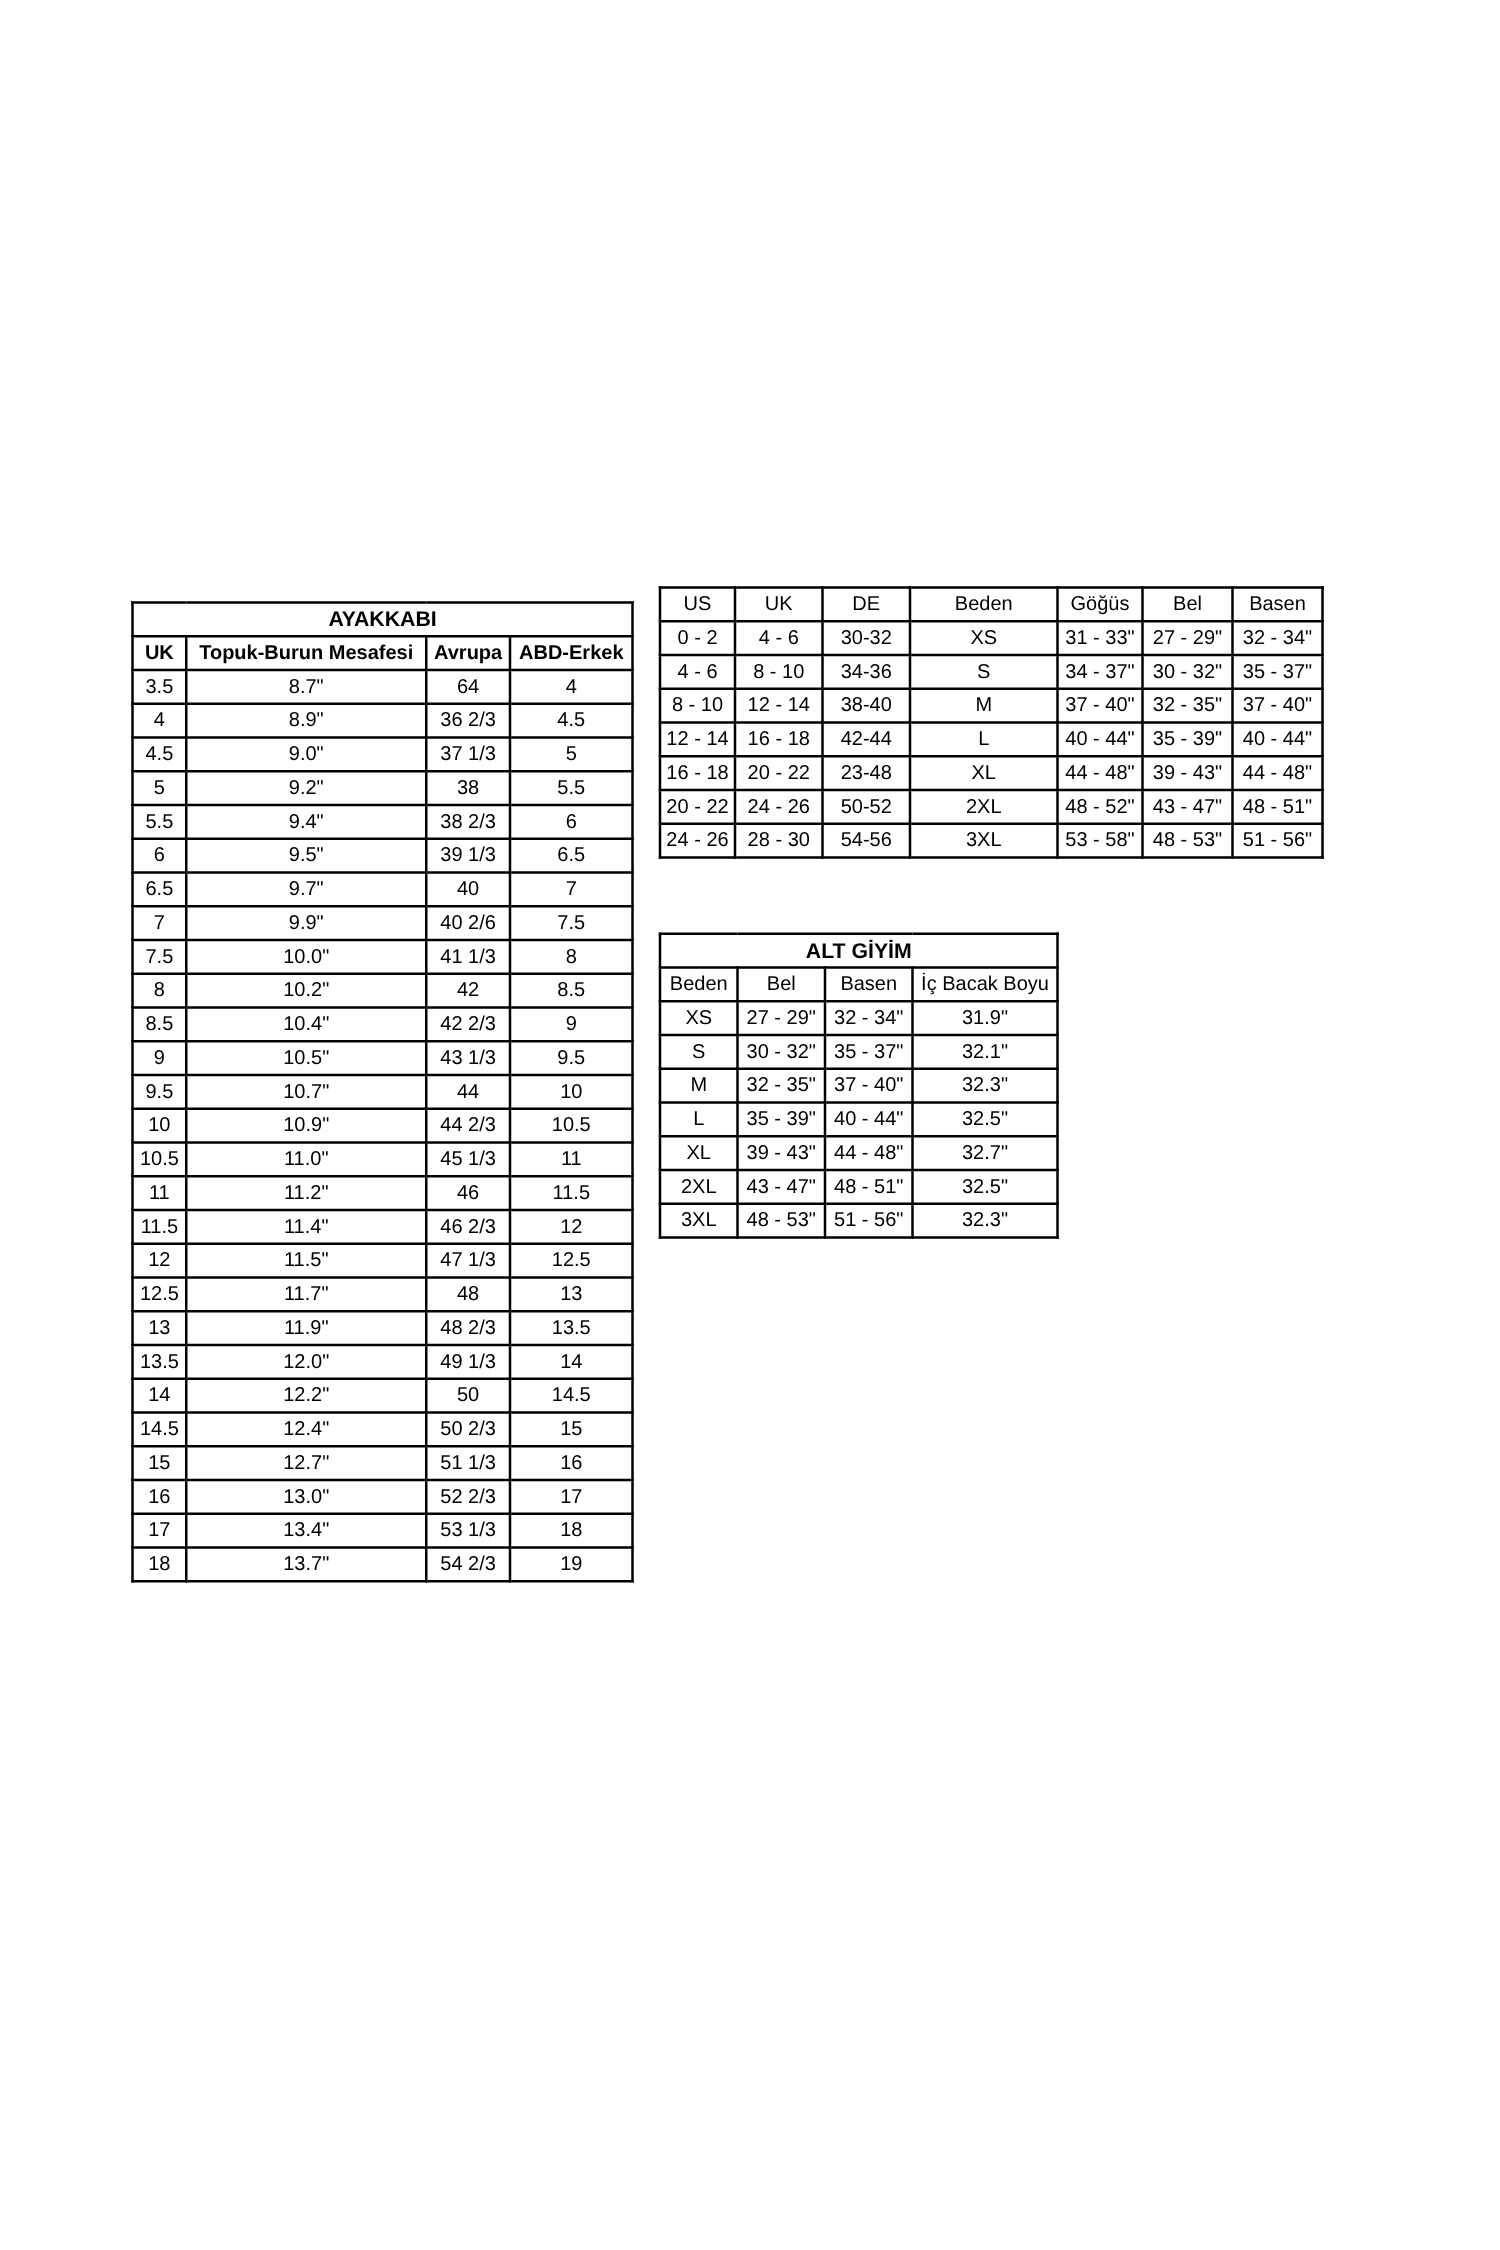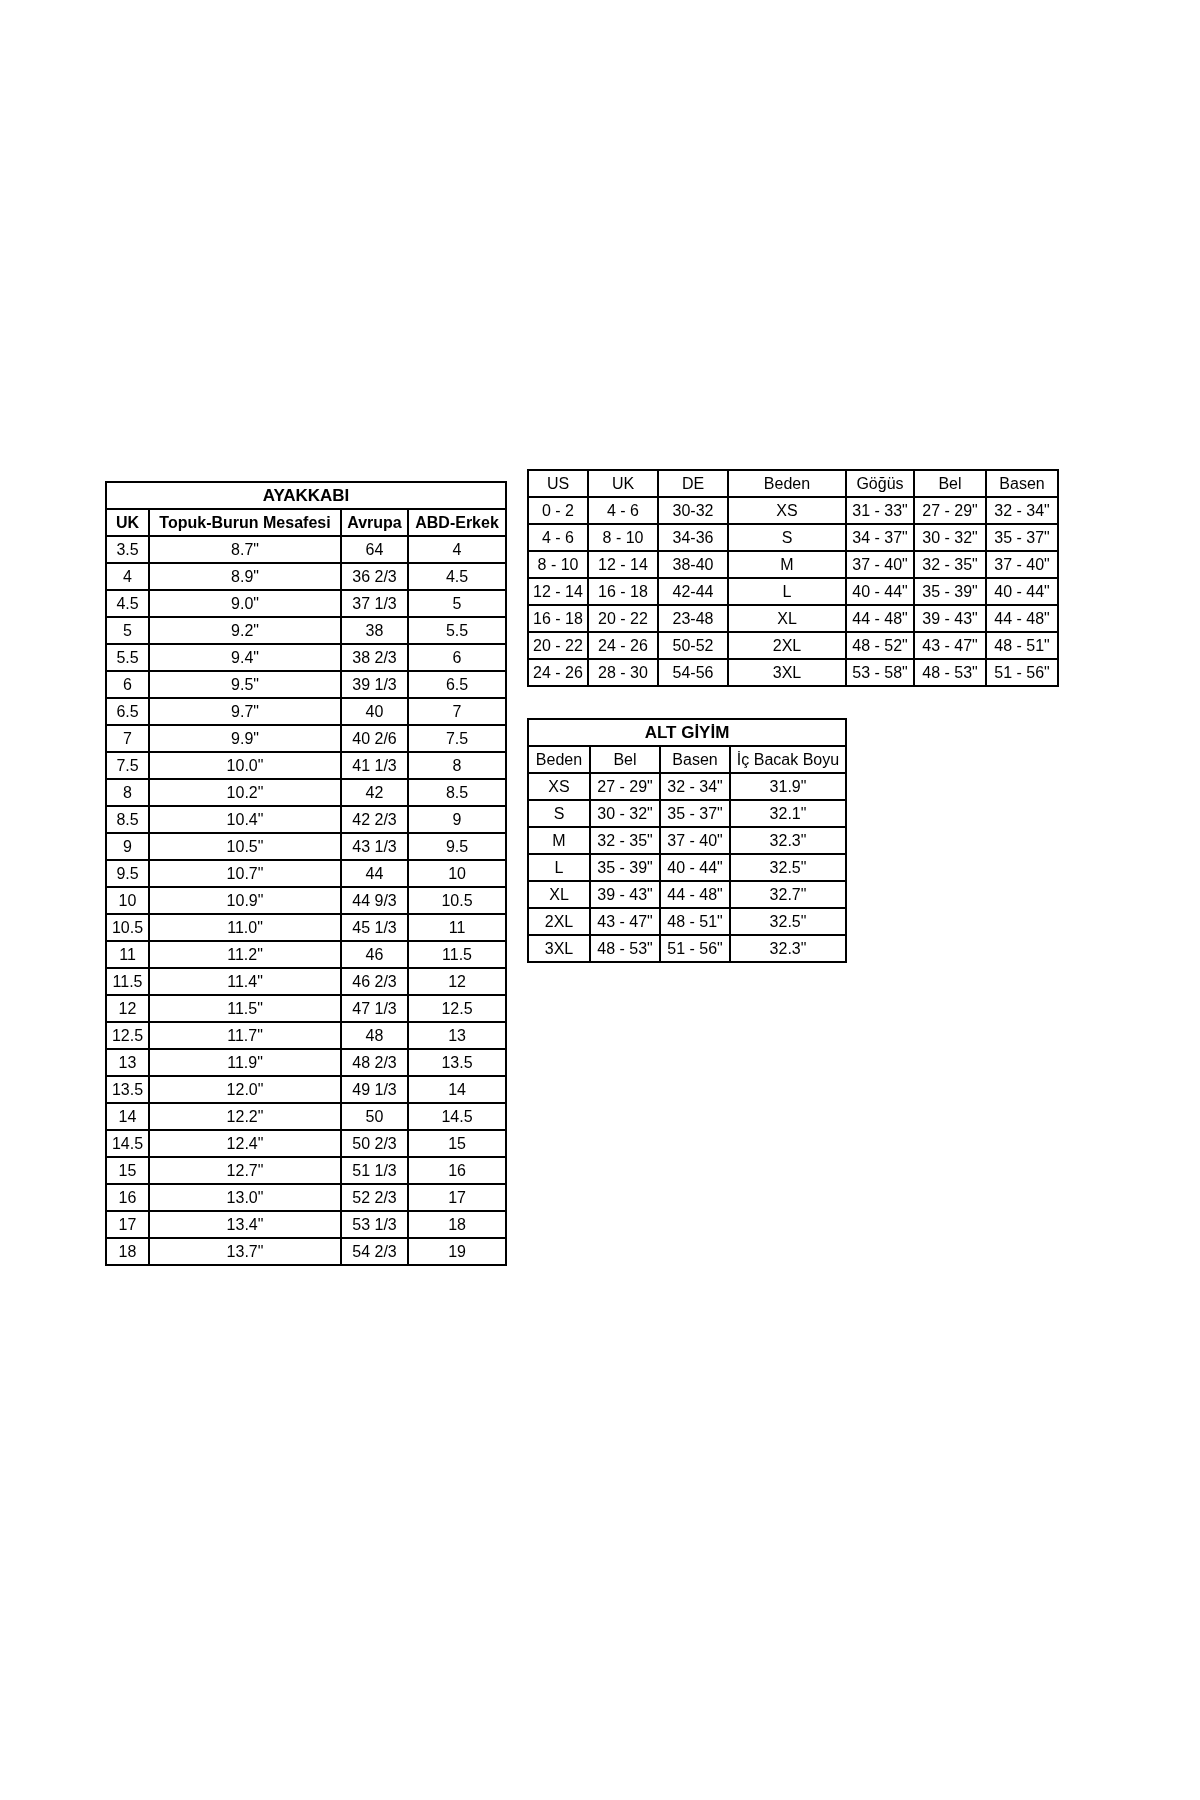--- a/index.html
+++ b/index.html
@@ -33,21 +33,21 @@
     font-size: 17px;
   }
   
   .shoes { left: 105px; top: 481px; width: 400px; }
   .shoes td { font-size: 15px; }
   .shoes .title-cell { font-size: 16px; }
   .shoes .header-row td { font-weight: bold; }
   
   .tops { left: 527px; top: 469px; width: 530px; }
   
-  .bottoms { left: 527px; top: 718px; width: 318px; }
+  .bottoms { left: 527px; top: 746px; width: 318px; }
 </style>
 </head>
 <body>
 
 <div class="canvas">
 
   <table class="sizes shoes">
     <colgroup>
       <col style="width:43px">
       <col style="width:192px">
@@ -138,21 +138,21 @@
         </tr>
         <tr>
           <td>9.5</td>
           <td>10.7"</td>
           <td>44</td>
           <td>10</td>
         </tr>
         <tr>
           <td>10</td>
           <td>10.9"</td>
-          <td>44 9/3</td>
+          <td>44 2/3</td>
           <td>10.5</td>
         </tr>
         <tr>
           <td>10.5</td>
           <td>11.0"</td>
           <td>45 1/3</td>
           <td>11</td>
         </tr>
         <tr>
           <td>11</td>

